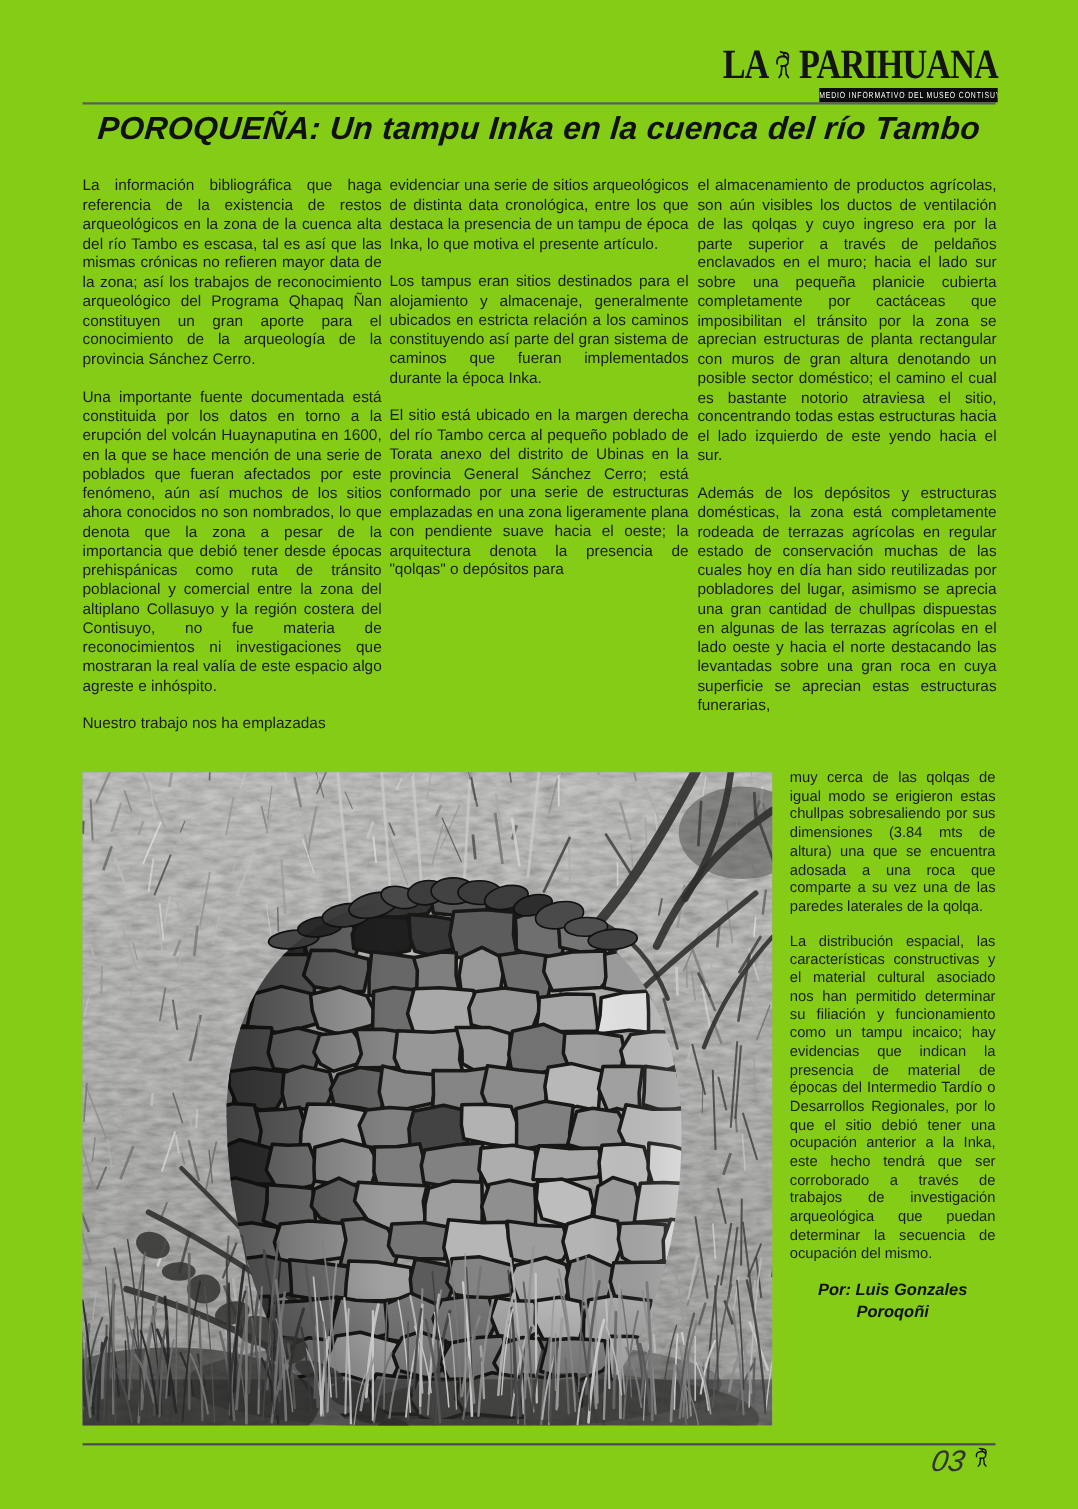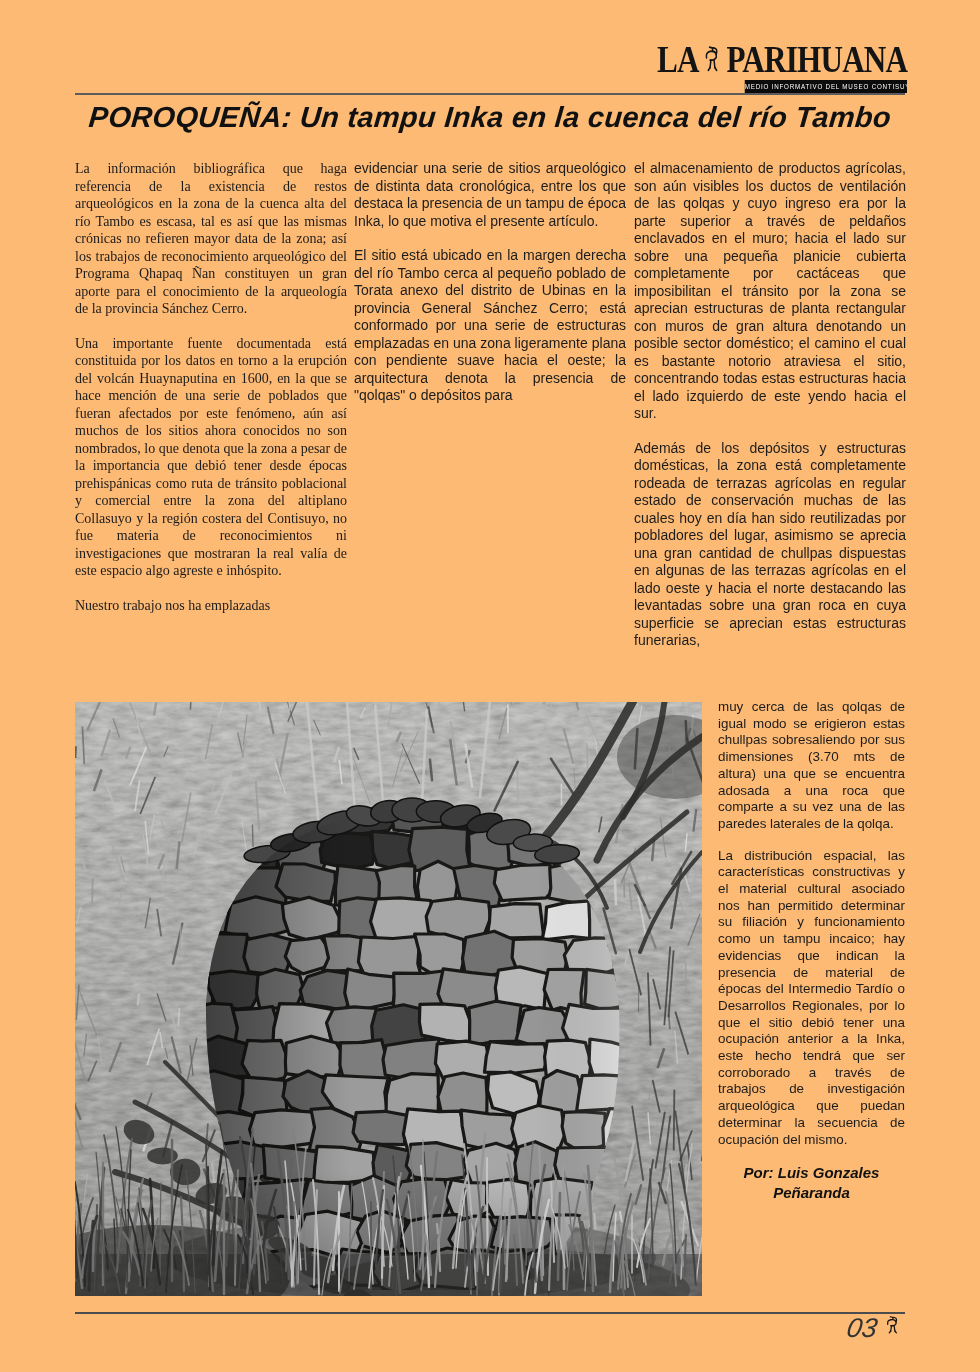--- a/index.html
+++ b/index.html
@@ -1,35 +1,35 @@
 <!DOCTYPE html>
 <html><head>
 <meta charset="utf-8">
 <style>
   html,body{margin:0;padding:0;background:#e8e8e6;}
-  #page{position:relative;width:980px;height:1372px;background:#fdba74;overflow:hidden;
+  #page{position:relative;width:980px;height:1372px;background:#84cc16;overflow:hidden;
         font-family:"Liberation Sans",sans-serif;color:#222;}
   
   .masthead{position:absolute;top:40px;right:73px;text-align:right;}
   .masthead-line{display:flex;align-items:center;justify-content:flex-end;gap:4px;
         font-family:"Liberation Serif",serif;font-weight:700;font-size:38px;color:#141414;
         letter-spacing:-1px;transform:scaleX(.82);transform-origin:100% 50%;line-height:1;}
   .masthead-bar{margin-top:2px;margin-left:auto;width:208px;height:13px;background:#0c0c0c;
         color:#fff;font-size:8px;line-height:13px;text-align:center;letter-spacing:1px;
         transform:scaleX(.78);transform-origin:100% 50%;white-space:nowrap;overflow:hidden;}
   .header-rule{position:absolute;left:75px;top:93px;width:830px;height:2px;background:#5c5c5c;}
   
   .article-title{position:absolute;left:75px;top:101px;width:830px;text-align:center;
         font-size:29px;font-style:italic;font-weight:700;color:#111;
         transform:skewX(-5deg);letter-spacing:.3px;white-space:nowrap;}
   
   .col{position:absolute;top:160px;width:272px;font-size:14px;line-height:17.5px;
         text-align:justify;color:#1c1c1c;}
   .col p{margin:0 0 17px 0;}
-  #col-1{left:75px;font-family:Liberation Serif, serif;}
+  #col-1{left:75px;}
   #col-2{left:354px;}
   #col-3{left:634px;}
   .col-narrow{position:absolute;left:718px;top:699px;width:187px;font-size:13.4px;
         line-height:16.7px;text-align:justify;color:#1c1c1c;}
   .col-narrow p{margin:0 0 15px 0;}
   .byline{margin-top:8px;font-weight:700;font-style:italic;font-size:15px;line-height:20px;
         text-align:center;color:#111;}
   
   .photo-frame{position:absolute;left:75px;top:702px;width:627px;height:594px;background:#9a9a9a;}
   .photo-frame svg{display:block;width:100%;height:100%;}
@@ -70,33 +70,34 @@
 
   <div class="article-title">POROQUEÑA: Un tampu Inka en la cuenca del río Tambo</div>
 
   <div class="col" id="col-1">
     <p>La información bibliográfica  que haga referencia de la existencia de restos arqueológicos en la zona de la cuenca alta del río Tambo es escasa, tal es así que las mismas crónicas no refieren mayor data de la zona; así los trabajos de reconocimiento arqueológico del Programa Qhapaq Ñan constituyen  un gran aporte para el conocimiento de la arqueología de la provincia Sánchez Cerro.</p>
     <p>Una importante fuente documentada está constituida por los datos en torno a la erupción del volcán Huaynaputina en 1600, en la que se hace mención de una serie de poblados que fueran afectados por este fenómeno, aún así muchos de los sitios ahora conocidos no son nombrados, lo que denota que la zona a pesar de la importancia que debió tener desde épocas prehispánicas como ruta de tránsito poblacional y comercial entre la zona del altiplano Collasuyo y la región costera del Contisuyo, no  fue materia de reconocimientos ni investigaciones que mostraran la real valía de este espacio algo agreste e inhóspito.</p>
     <p>Nuestro trabajo nos ha emplazadas</p>
   </div>
 
   <div class="col" id="col-2">
-    <p>evidenciar una serie de sitios arqueológico de distinta data cronológica, entre los que destaca la presencia de un tampu de época Inka, lo que motiva el presente artículo.</p>
+    <p>evidenciar una serie de sitios arqueológicos de distinta data cronológica, entre los que destaca la presencia de un tampu de época Inka, lo que motiva el presente artículo.</p>
+    <p>Los tampus eran sitios destinados para el alojamiento y almacenaje, generalmente ubicados en estricta relación a los caminos constituyendo así parte del gran sistema de caminos que fueran implementados durante la época Inka.</p>
     <p>El sitio está ubicado en la margen derecha del río Tambo cerca al pequeño poblado de Torata anexo del distrito de  Ubinas en la provincia General Sánchez Cerro; está conformado por una serie de estructuras emplazadas en una zona ligeramente plana con pendiente suave hacia el oeste; la arquitectura denota la presencia de "qolqas" o depósitos para</p>
   </div>
 
   <div class="col" id="col-3">
     <p>el almacenamiento de productos agrícolas, son aún visibles los ductos de ventilación de las qolqas y cuyo ingreso era por la parte superior a través de peldaños enclavados en el muro; hacia el lado sur sobre una pequeña planicie cubierta completamente por cactáceas que imposibilitan el tránsito por la zona se aprecian estructuras de planta rectangular con muros de gran altura denotando un posible sector doméstico; el camino el cual es bastante notorio atraviesa el sitio, concentrando todas estas estructuras hacia el lado izquierdo de este yendo hacia el sur.</p>
     <p>Además de los depósitos y estructuras domésticas, la zona está completamente rodeada de terrazas agrícolas en regular estado de conservación muchas de las cuales hoy en día han sido reutilizadas por pobladores del lugar, asimismo se aprecia una gran cantidad de chullpas dispuestas en algunas de las terrazas agrícolas en el lado oeste y hacia el norte destacando las levantadas sobre una gran roca en cuya superficie se aprecian estas estructuras funerarias,</p>
   </div>
 
   <div class="col-narrow">
-    <p>muy cerca de las qolqas de igual modo se erigieron estas chullpas sobresaliendo por sus dimensiones (3.70 mts de altura) una que se encuentra adosada a una roca que  comparte a su vez una de las paredes laterales de la qolqa.</p>
+    <p>muy cerca de las qolqas de igual modo se erigieron estas chullpas sobresaliendo por sus dimensiones (3.84 mts de altura) una que se encuentra adosada a una roca que  comparte a su vez una de las paredes laterales de la qolqa.</p>
     <p>La distribución espacial, las características constructivas y el material cultural asociado nos han permitido determinar su filiación y funcionamiento como un tampu incaico; hay evidencias que indican la presencia de material de épocas del Intermedio Tardío o Desarrollos Regionales, por lo que el sitio debió tener una ocupación anterior a la Inka, este hecho tendrá que ser corroborado a través de trabajos de investigación arqueológica que puedan determinar la secuencia de ocupación del mismo.</p>
-    <p class="byline">Por: Luis Gonzales Peñaranda</p>
+    <p class="byline">Por: Luis Gonzales Poroqoñi</p>
   </div>
 
   <div class="photo-frame">
     <svg id="photo-svg" viewBox="0 0 627 594" preserveAspectRatio="none">
       <defs>
         <linearGradient id="bgGrad" x1="0" y1="0" x2="0" y2="1">
           <stop offset="0" stop-color="#b2b2b0"></stop>
           <stop offset="0.45" stop-color="#9c9c9a"></stop>
           <stop offset="1" stop-color="#7c7c7a"></stop>
         </linearGradient>

